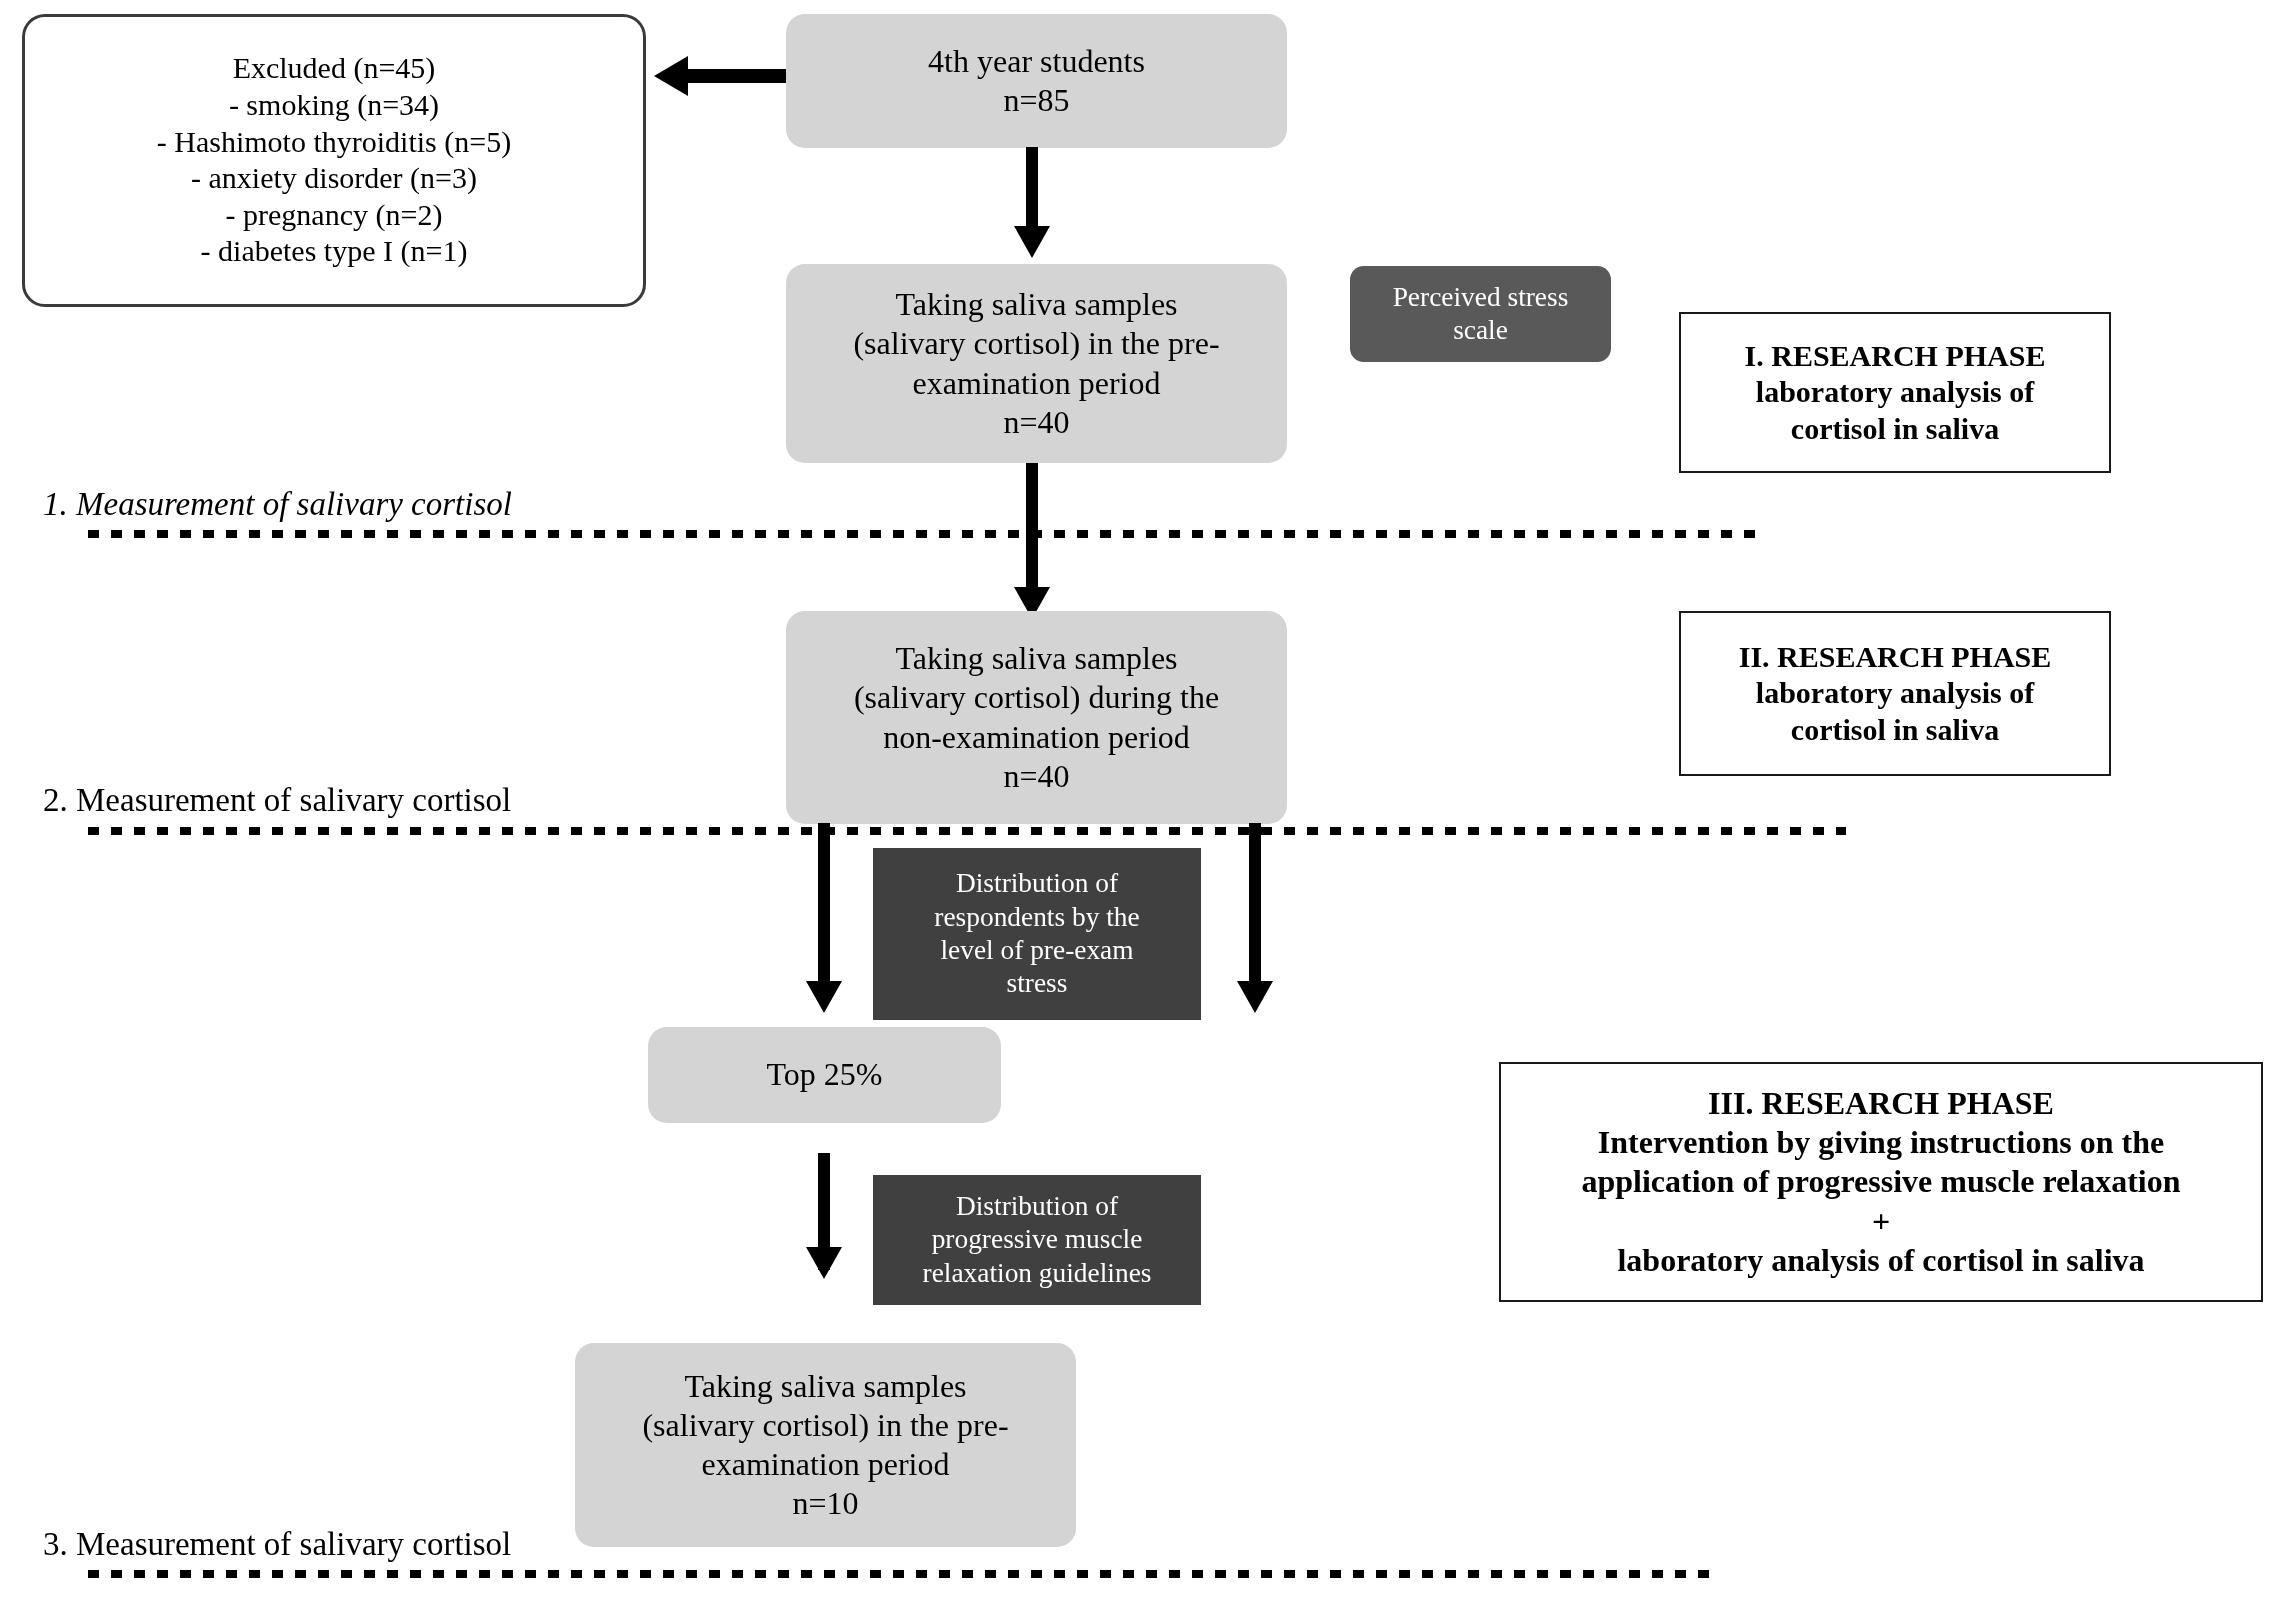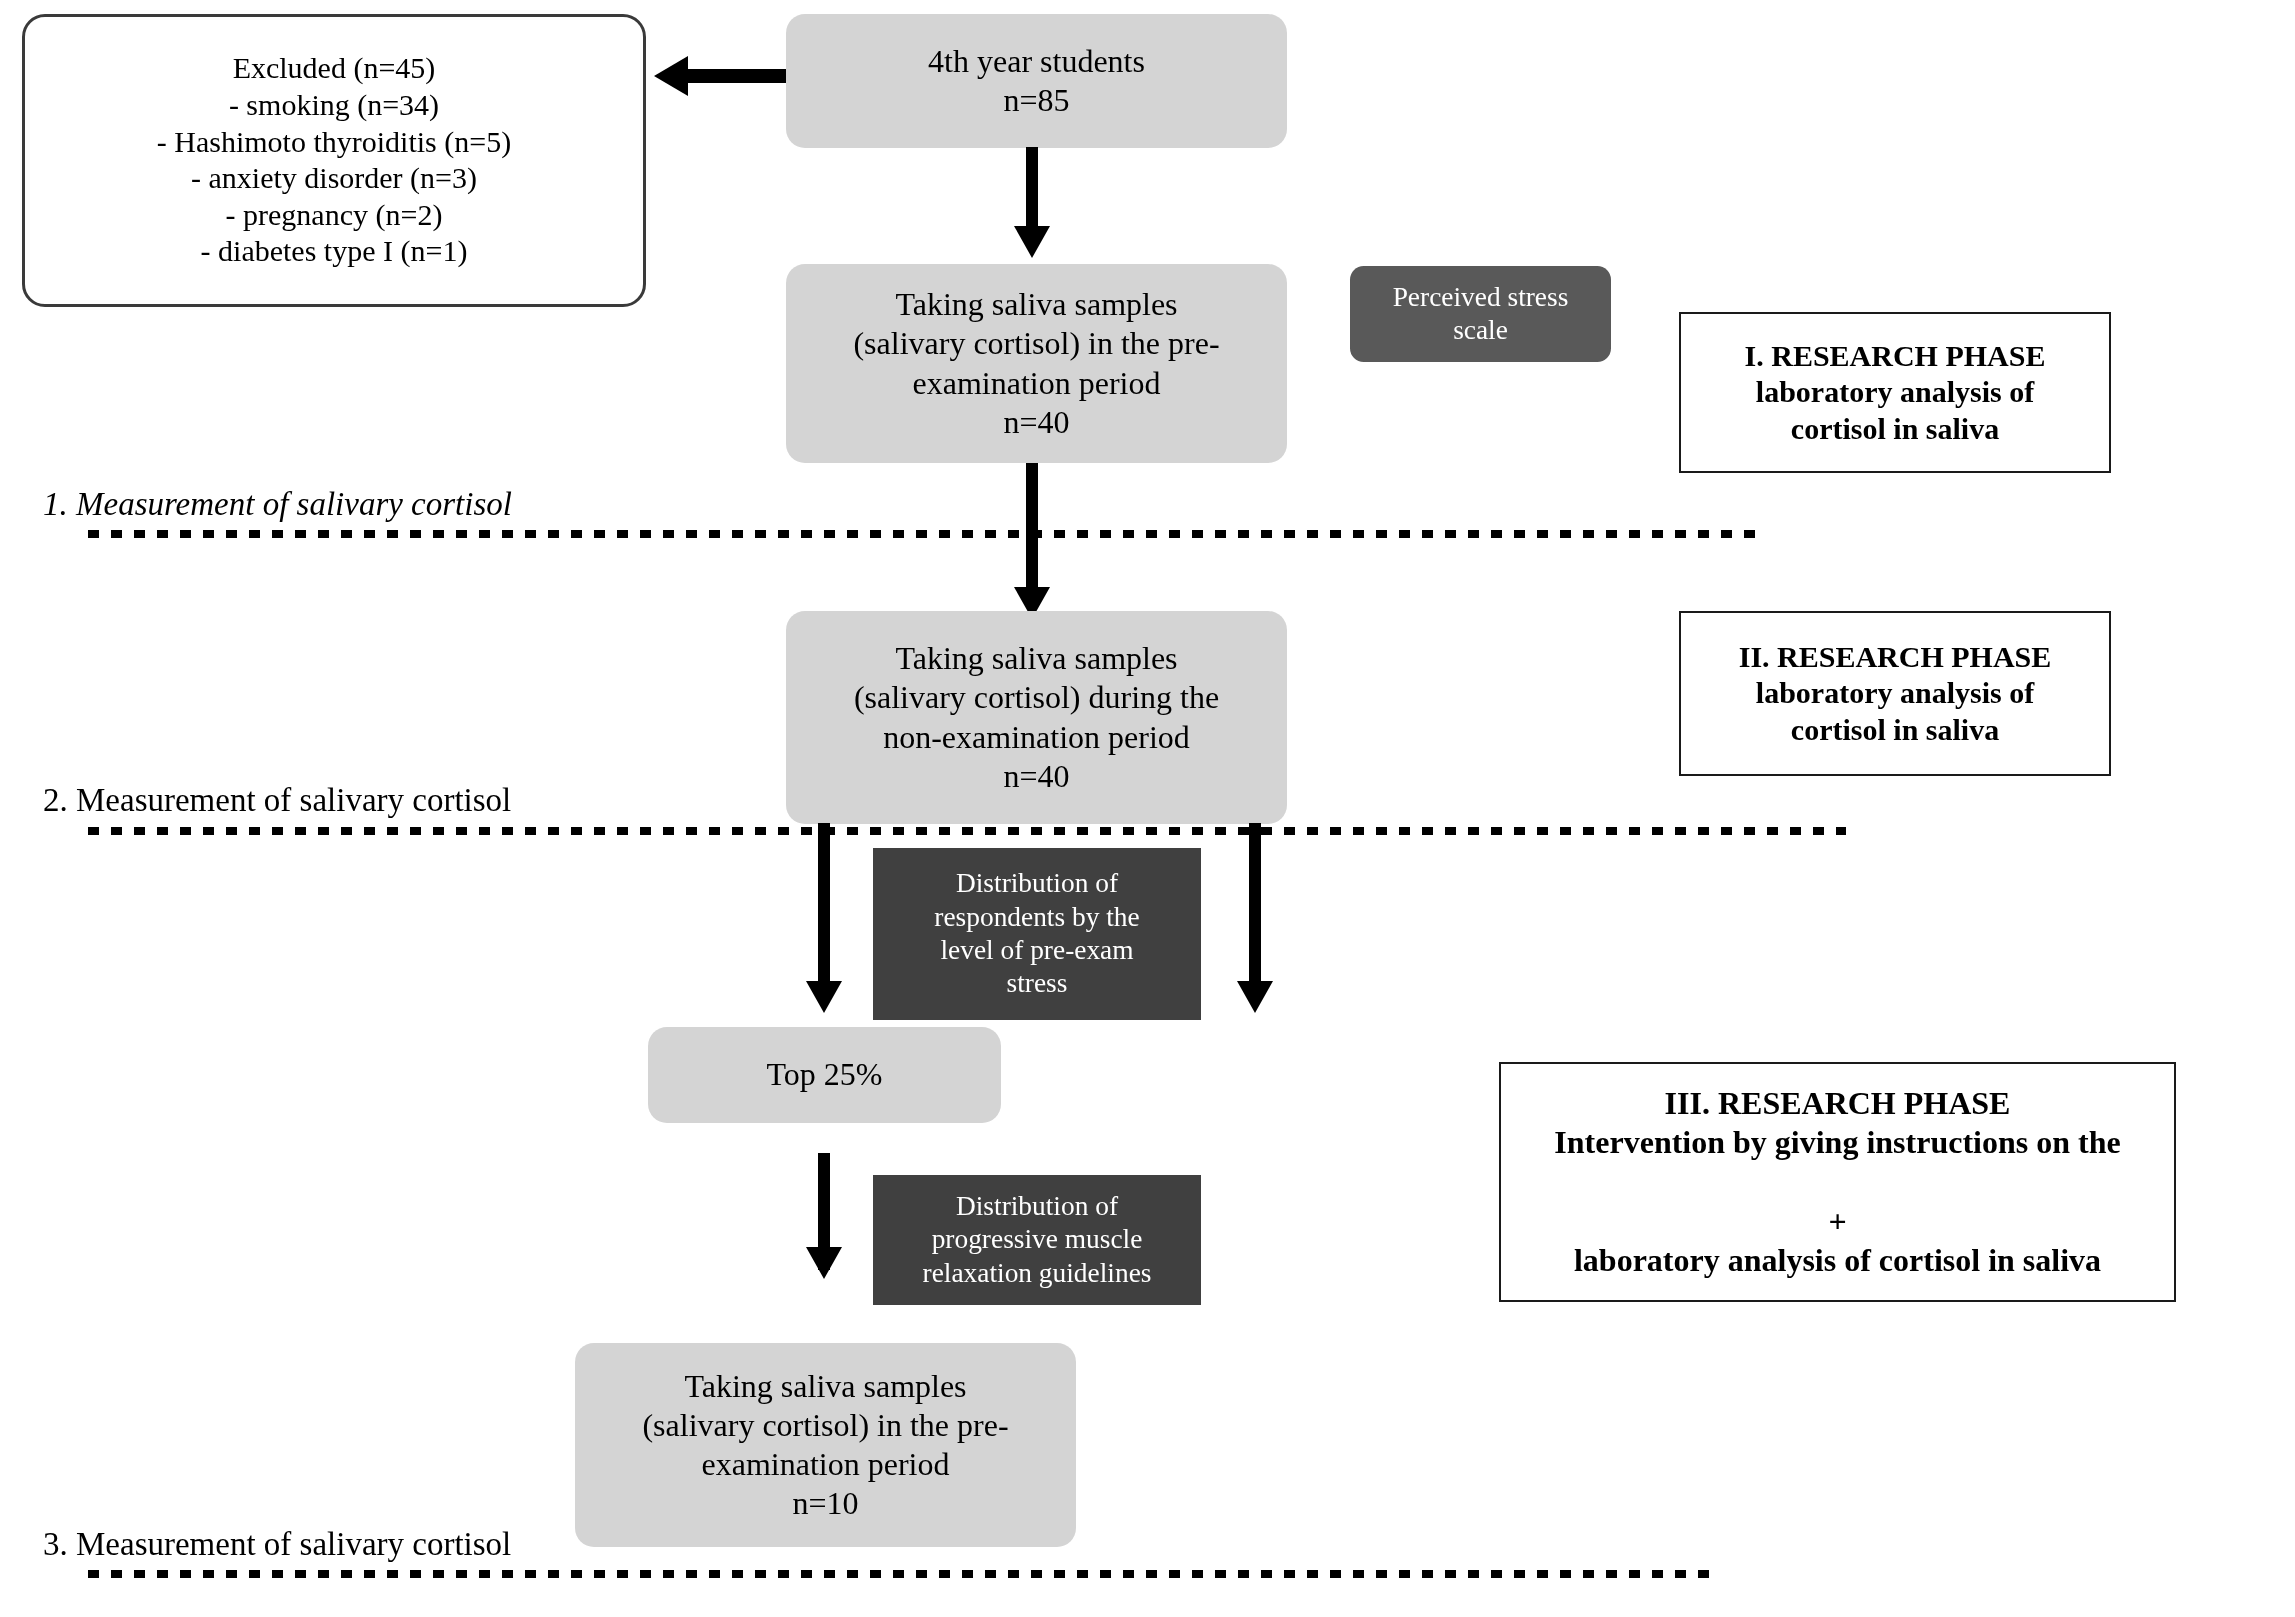--- a/index.html
+++ b/index.html
@@ -212,25 +212,25 @@
   <div class="arrow-head-down" style="left:806px; top:1247px;"></div>
 
   <div class="box mid-box fs-small" style="left:873px; top:1175px; width:328px; height:130px;">
     <span class="txt">
       <span>Distribution of</span><br>
       <span>progressive muscle</span><br>
       <span>relaxation guidelines</span>
     </span>
   </div>
 
-  <div class="box outline-box fs-phase3" style="left:1499px; top:1062px; width:677px; height:240px;">
+  <div class="box outline-box fs-phase3" style="left:1499px; top:1062px; width:764px; height:240px;">
     <span class="txt">
       <span>III. RESEARCH PHASE</span><br>
       <span>Intervention by giving instructions on the</span><br>
-      <br>
+      <span>application of progressive muscle relaxation</span><br>
       <span>+</span><br>
       <span>laboratory analysis of cortisol in saliva</span>
     </span>
   </div>
 
   <div class="box light-box fs-node" style="left:575px; top:1343px; width:501px; height:204px;">
     <span class="txt">
       <span>Taking saliva samples</span><br>
       <span>(salivary cortisol) in the pre-</span><br>
       <span>examination period</span><br>

